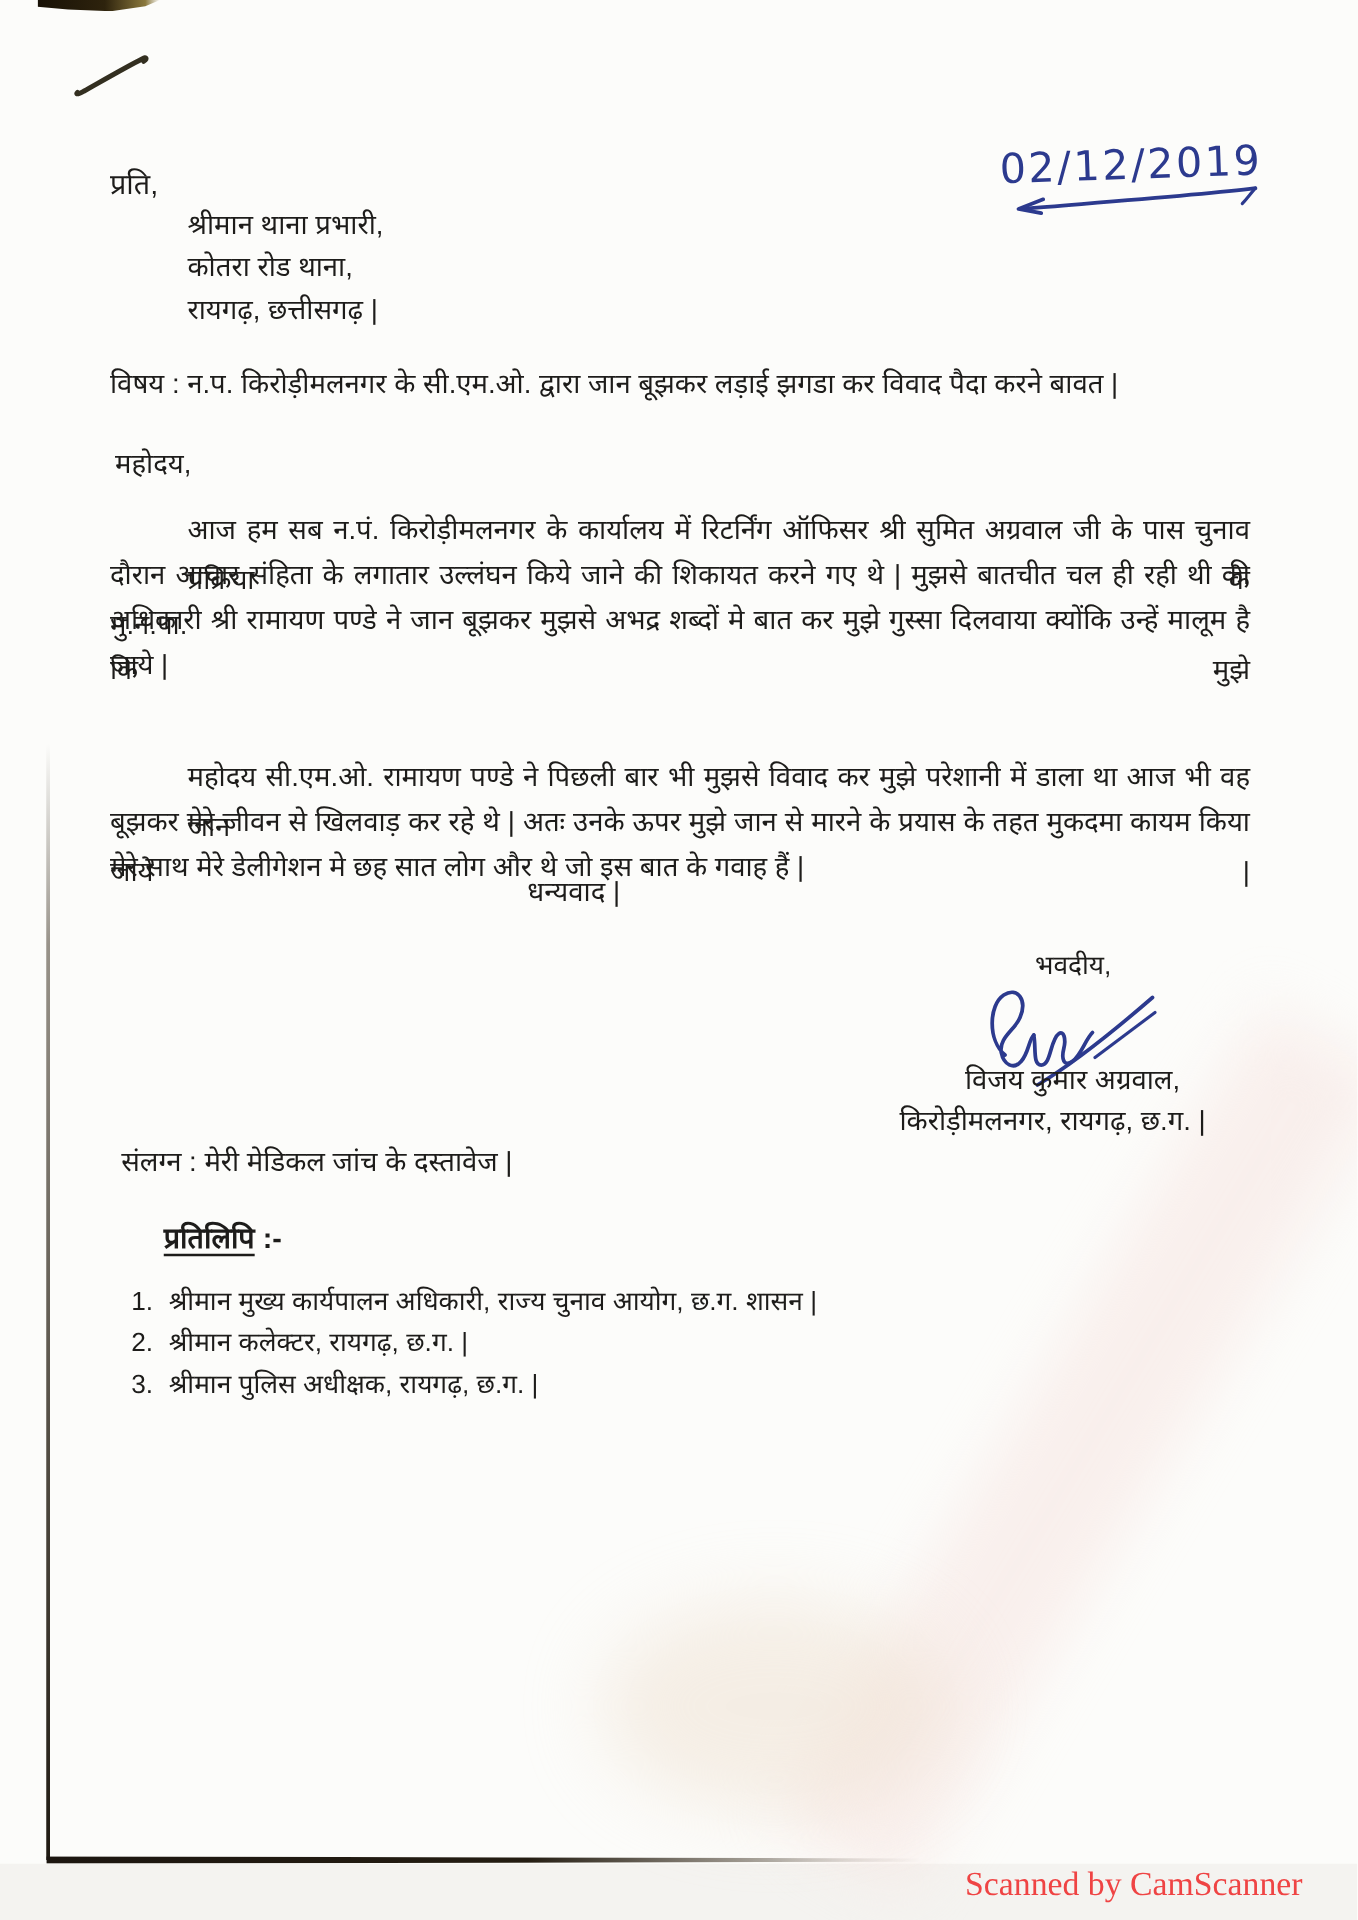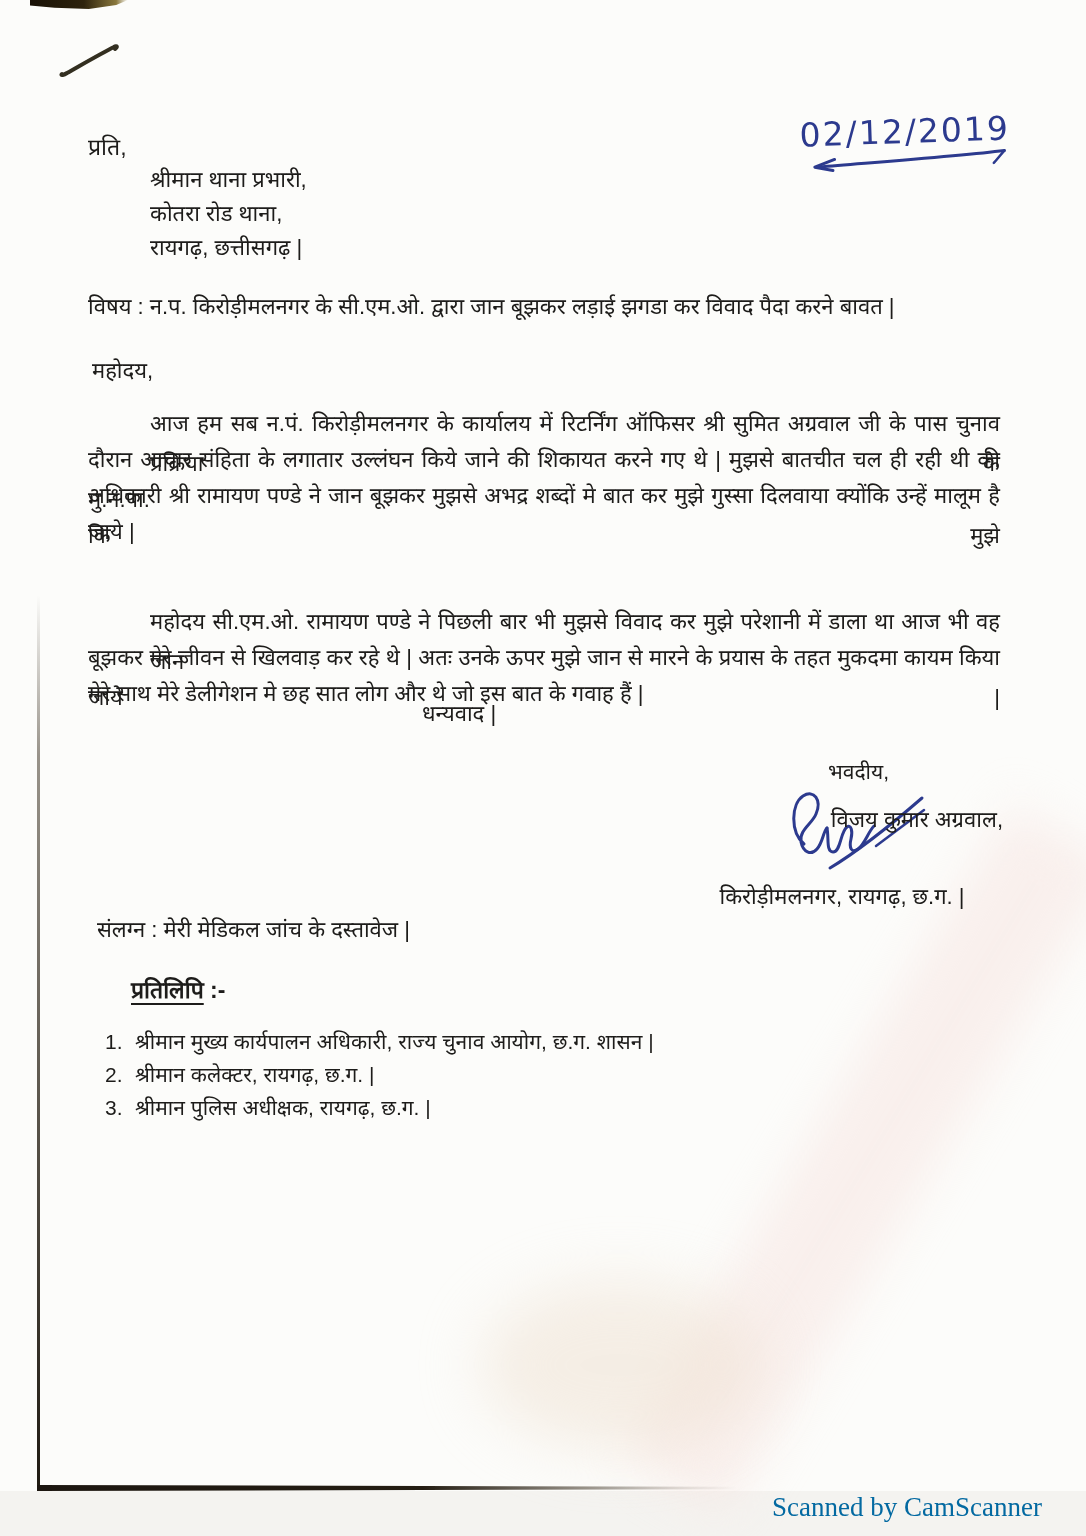--- a/index.html
+++ b/index.html
@@ -54,32 +54,32 @@
   .salutation{position:absolute;left:92px;top:354px;font-size:22px;}
   .para{position:absolute;left:88px;width:912px;font-size:22px;font-weight:500;}
   .para1{top:404px;}
   .para2{top:578px;margin-top:24px;}
   .pline{height:36px;line-height:40px;}
   .just{text-align:justify;text-align-last:justify;}
   .indent{padding-left:62px;box-sizing:border-box;}
   .thanks{position:absolute;left:0;top:697px;width:870px;text-align:center;font-size:22px;padding-left:24px;}
   .valediction{position:absolute;left:828px;top:757px;font-size:21px;}
   .signature{position:absolute;left:770px;top:786px;width:160px;height:92px;}
-  .sig-name{position:absolute;left:713px;top:803px;width:290px;text-align:right;font-size:22px;}
+  .sig-name{position:absolute;left:713px;top:847px;width:290px;text-align:center;font-size:22px;}
   .sig-place{position:absolute;left:697px;top:880px;width:290px;text-align:center;font-size:22px;}
   .enclosure{position:absolute;left:97px;top:913px;font-size:22px;}
   .copy-head{position:absolute;left:97px;top:973px;font-size:23px;font-weight:700;}
   .copy-head .u{text-decoration:underline;text-underline-offset:5px;text-decoration-thickness:2px;margin-left:34px;}
   .copy-list{position:absolute;left:105px;top:1027px;font-size:21px;}
   .copy-item{height:33px;line-height:30px;display:flex;}
   .copy-num{width:30px;flex:0 0 30px;}
   .cam-credit{
     position:absolute;right:44px;top:1492px;
     font-family:"Liberation Serif","DejaVu Serif",serif;
-    font-size:27px;color:#0369a1;
+    font-size:27px;color:#ef4444;
   }
 </style>
 </head>
 <body>
 
 <div class="page">
 
   <div class="top-strip"></div>
   <svg class="pen-tick" viewBox="0 0 66 40">
     <path d="M 4 34 C 2 36 6 35 9 33 C 25 24 44 13 56 7 C 59 5 60 7 57 9" fill="none" stroke="#332f20" stroke-width="4" stroke-linecap="round"></path>

